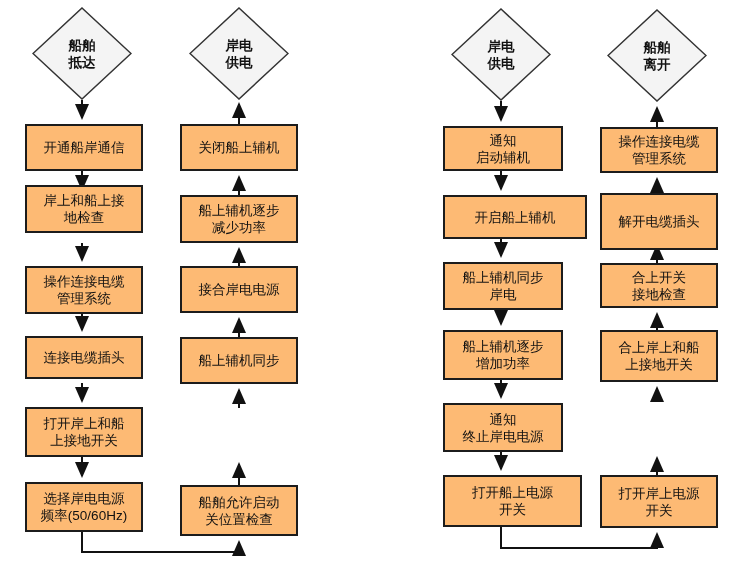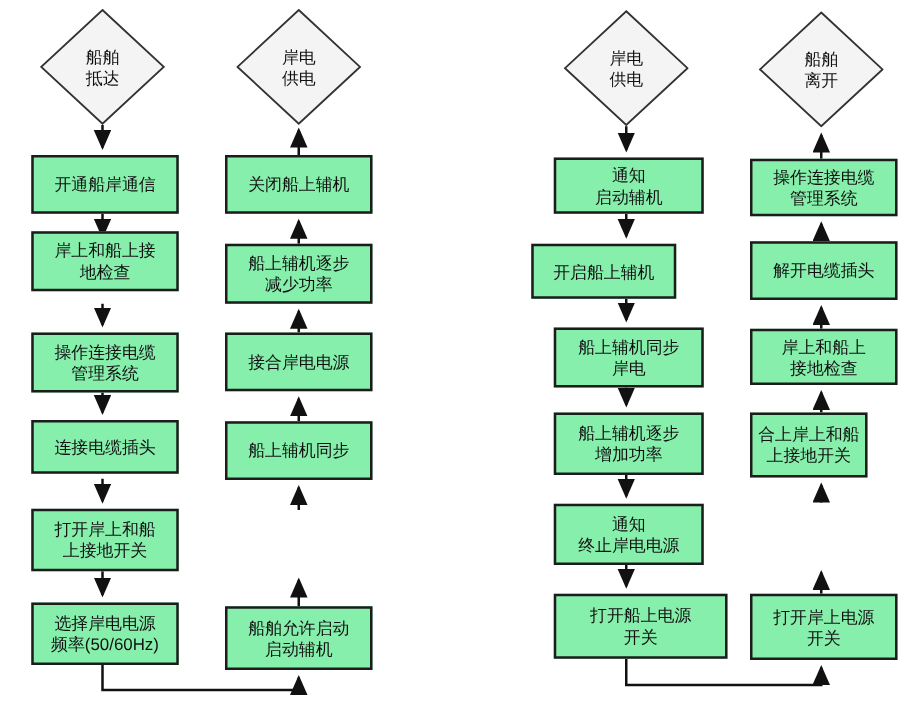--- a/index.html
+++ b/index.html
@@ -11,39 +11,39 @@
     color:#111;
     overflow:hidden;
   }
   .connectors{
     position:absolute;left:0;top:0;width:729px;height:563px;
     pointer-events:none;
   }
   .node-box{
     position:absolute;
     box-sizing:border-box;
-    background:#86efac;
+    background:#fdba74;
     border:2px solid #1c1c1c;
     display:flex;align-items:center;justify-content:center;
   }
   .node-box .label{
     font-size:13.5px;
     line-height:17px;
     text-align:center;
     white-space:pre-line;
     font-weight:500;
   }
   .node-diamond{position:absolute;}
   .node-diamond svg{position:absolute;left:0;top:0;width:100%;height:100%;}
   .node-diamond polygon{fill:#f4f4f4;stroke:#333;stroke-width:1.5;}
   .node-diamond .label{
     position:absolute;left:0;top:0;right:0;bottom:0;
     display:flex;align-items:center;justify-content:center;
     font-size:13.5px;line-height:17px;text-align:right;
-    white-space:pre-line;font-weight:400;
+    white-space:pre-line;font-weight:700;
   }
 </style>
 </head>
 <body>
 
 <div class="canvas">
 
   <svg class="connectors" viewBox="0 0 729 563">
     <defs>
       <marker id="ah" markerWidth="9" markerHeight="8" refX="7" refY="3.5" orient="auto">
@@ -131,35 +131,35 @@
 减少功率</span>
   </div>
   <div class="node-box" style="left:180px;top:266px;width:118px;height:47px">
     <span class="label">接合岸电电源</span>
   </div>
   <div class="node-box" style="left:180px;top:337px;width:118px;height:47px">
     <span class="label">船上辅机同步</span>
   </div>
   <div class="node-box" style="left:180px;top:485px;width:118px;height:51px">
     <span class="label">船舶允许启动
-启动辅机</span>
+关位置检查</span>
   </div>
 
   <div class="node-diamond" style="left:451px;top:8px;width:100px;height:93px">
     <svg viewBox="0 0 100 93">
       <polygon points="50,1 99,46.5 50,92 1,46.5"></polygon>
     </svg>
     <span class="label">岸电
 供电</span>
   </div>
   <div class="node-box" style="left:443px;top:126px;width:120px;height:45px">
     <span class="label">通知
 启动辅机</span>
   </div>
-  <div class="node-box" style="left:425px;top:195px;width:116px;height:44px">
+  <div class="node-box" style="left:443px;top:195px;width:144px;height:44px">
     <span class="label">开启船上辅机</span>
   </div>
   <div class="node-box" style="left:443px;top:262px;width:120px;height:48px">
     <span class="label">船上辅机同步
 岸电</span>
   </div>
   <div class="node-box" style="left:443px;top:330px;width:120px;height:50px">
     <span class="label">船上辅机逐步
 增加功率</span>
   </div>
@@ -176,28 +176,28 @@
     <svg viewBox="0 0 100 93">
       <polygon points="50,1 99,46.5 50,92 1,46.5"></polygon>
     </svg>
     <span class="label">船舶
 离开</span>
   </div>
   <div class="node-box" style="left:600px;top:127px;width:118px;height:46px">
     <span class="label">操作连接电缆
 管理系统</span>
   </div>
-  <div class="node-box" style="left:600px;top:193px;width:118px;height:47px">
+  <div class="node-box" style="left:600px;top:193px;width:118px;height:57px">
     <span class="label">解开电缆插头</span>
   </div>
   <div class="node-box" style="left:600px;top:263px;width:118px;height:45px">
-    <span class="label">岸上和船上
+    <span class="label">合上开关
 接地检查</span>
   </div>
-  <div class="node-box" style="left:600px;top:330px;width:94px;height:52px">
+  <div class="node-box" style="left:600px;top:330px;width:118px;height:52px">
     <span class="label">合上岸上和船
 上接地开关</span>
   </div>
   <div class="node-box" style="left:600px;top:475px;width:118px;height:53px">
     <span class="label">打开岸上电源
 开关</span>
   </div>
 
 </div>
 

